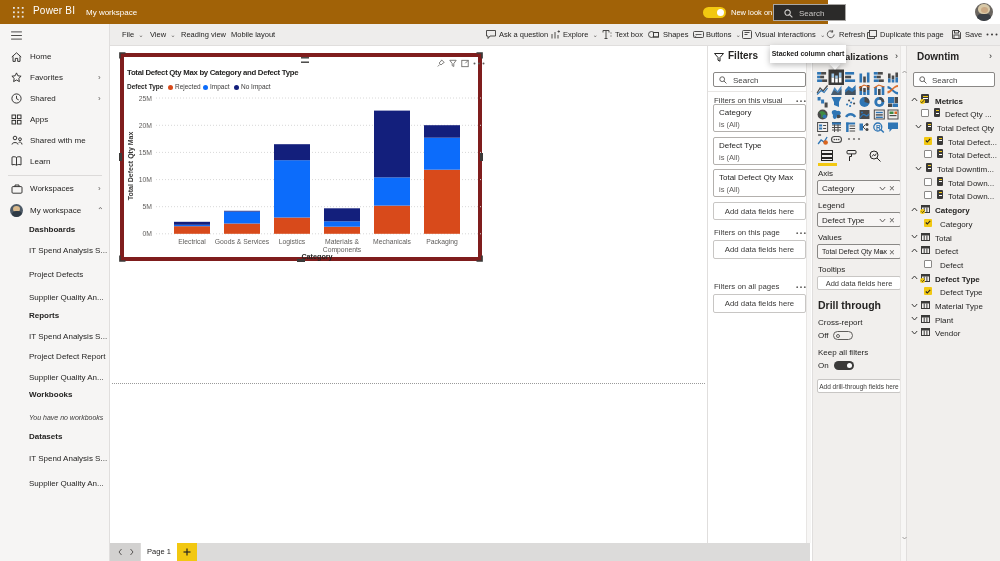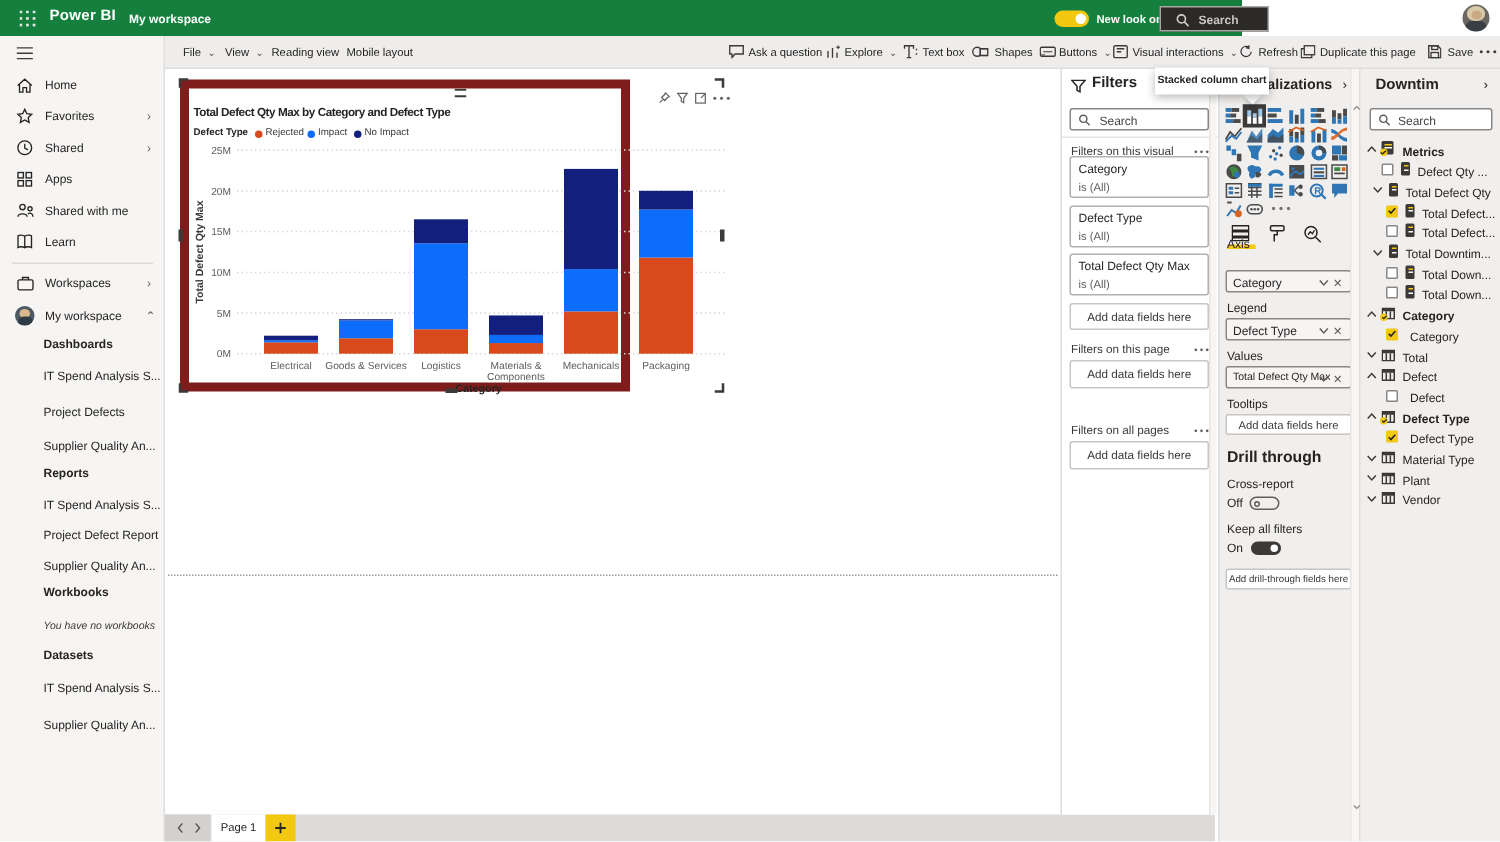--- a/index.html
+++ b/index.html
@@ -4,21 +4,21 @@
 <style>
   * { margin:0; padding:0; box-sizing:border-box; }
   html,body { width:1000px; height:561px; overflow:hidden; }
   body { font-family:"Liberation Sans", sans-serif; position:relative; background:#fff; }
   .abs { position:absolute; }
   svg { display:block; }
 </style>
 </head>
 <body>
 
-<div class="abs" id="topbar" style="left:0;top:0;width:828px;height:24px;background:#15803d;font-weight:bold;">
+<div class="abs" id="topbar" style="left:0;top:0;width:828px;height:24px;background:#a16207;">
   <svg class="abs" style="left:13px;top:7px" width="11" height="11" viewBox="0 0 11 11">
     <g fill="#e8e6e4">
       <rect x="0" y="0" width="1.8" height="1.8"></rect>
         <rect x="4.4" y="0" width="1.8" height="1.8"></rect>
         <rect x="8.8" y="0" width="1.8" height="1.8"></rect>
       <rect x="0" y="4.4" width="1.8" height="1.8"></rect>
         <rect x="4.4" y="4.4" width="1.8" height="1.8"></rect>
         <rect x="8.8" y="4.4" width="1.8" height="1.8"></rect>
       <rect x="0" y="8.8" width="1.8" height="1.8"></rect>
         <rect x="4.4" y="8.8" width="1.8" height="1.8"></rect>
@@ -524,21 +524,21 @@
     </svg>
   <svg class="abs" style="left:56px;top:104px" width="13" height="12" viewBox="0 0 13 12">
       <g fill="none" stroke="#252423" stroke-width="1">
         <circle cx="5" cy="5" r="4"></circle>
         <line x1="8" y1="8" x2="11.5" y2="11.5"></line>
         <path d="M3 6.5 L4.5 4.5 L6 5.8 L7.3 3.5" stroke-width=".9"></path>
       </g>
     </svg>
   <div class="abs" style="left:5px;top:117px;width:19px;height:2.5px;background:#F2C811;"></div>
 
-  <div class="abs" style="left:5px;top:112px;font-size:8px;">Axis</div>
+  <div class="abs" style="left:5px;top:123px;font-size:8px;">Axis</div>
   <div class="abs" style="left:4px;top:134px;width:84px;height:15px;background:#f7f5f4;border:1px solid #8a8886;border-radius:2px;">
     <div class="abs" style="left:4px;top:2.5px;font-size:8px;">Category</div>
     <svg class="abs" style="right:14px;top:5px" width="7" height="5" viewBox="0 0 7 5">
         <polyline points="0.8,1 3.5,4 6.2,1" fill="none" stroke="#605e5c" stroke-width="1"></polyline>
       </svg>
     <div class="abs" style="right:5px;top:2.5px;font-size:7.5px;color:#605e5c;">✕</div>
   </div>
   <div class="abs" style="left:5px;top:155px;font-size:8px;">Legend</div>
   <div class="abs" style="left:4px;top:166px;width:84px;height:15px;background:#f7f5f4;border:1px solid #8a8886;border-radius:2px;">
     <div class="abs" style="left:4px;top:2.5px;font-size:8px;">Defect Type</div>
@@ -719,21 +719,21 @@
     </svg>
     <svg class="abs" style="left:14px;top:282.4px" width="9" height="8" viewBox="0 0 9 8">
       <rect x="0.5" y="0.5" width="8" height="7" fill="none" stroke="#3b3a39" stroke-width="1"></rect>
       <rect x="0.5" y="0.5" width="8" height="2" fill="#3b3a39"></rect>
       <line x1="3.2" y1="2.5" x2="3.2" y2="7.5" stroke="#3b3a39" stroke-width="1"></line>
       <line x1="5.9" y1="2.5" x2="5.9" y2="7.5" stroke="#3b3a39" stroke-width="1"></line>
     </svg>
     <div class="abs" style="left:28px;top:283.4px;font-size:8px;font-weight:normal;">Vendor</div>
   </div>
 
-<div class="abs" id="visual" style="left:120px;top:53px;width:300px;height:208px;background:#fff;border:6px solid #7f1d1d;">
+<div class="abs" id="visual" style="left:120px;top:53px;width:362px;height:208px;background:#fff;border:4px solid #7f1d1d;">
 
   <svg class="abs" style="left:177px;top:0" width="8" height="7" viewBox="0 0 8 7">
       <g stroke="#3b3a39" stroke-width="1.4">
         <line x1="0" y1="0.8" x2="8" y2="0.8"></line>
         <line x1="0" y1="5.2" x2="8" y2="5.2"></line>
       </g>
     </svg>
 
   <svg class="abs" style="left:313px;top:2px" width="8" height="9" viewBox="0 0 10 11">
       <g stroke="#605e5c" stroke-width="1" fill="none">

